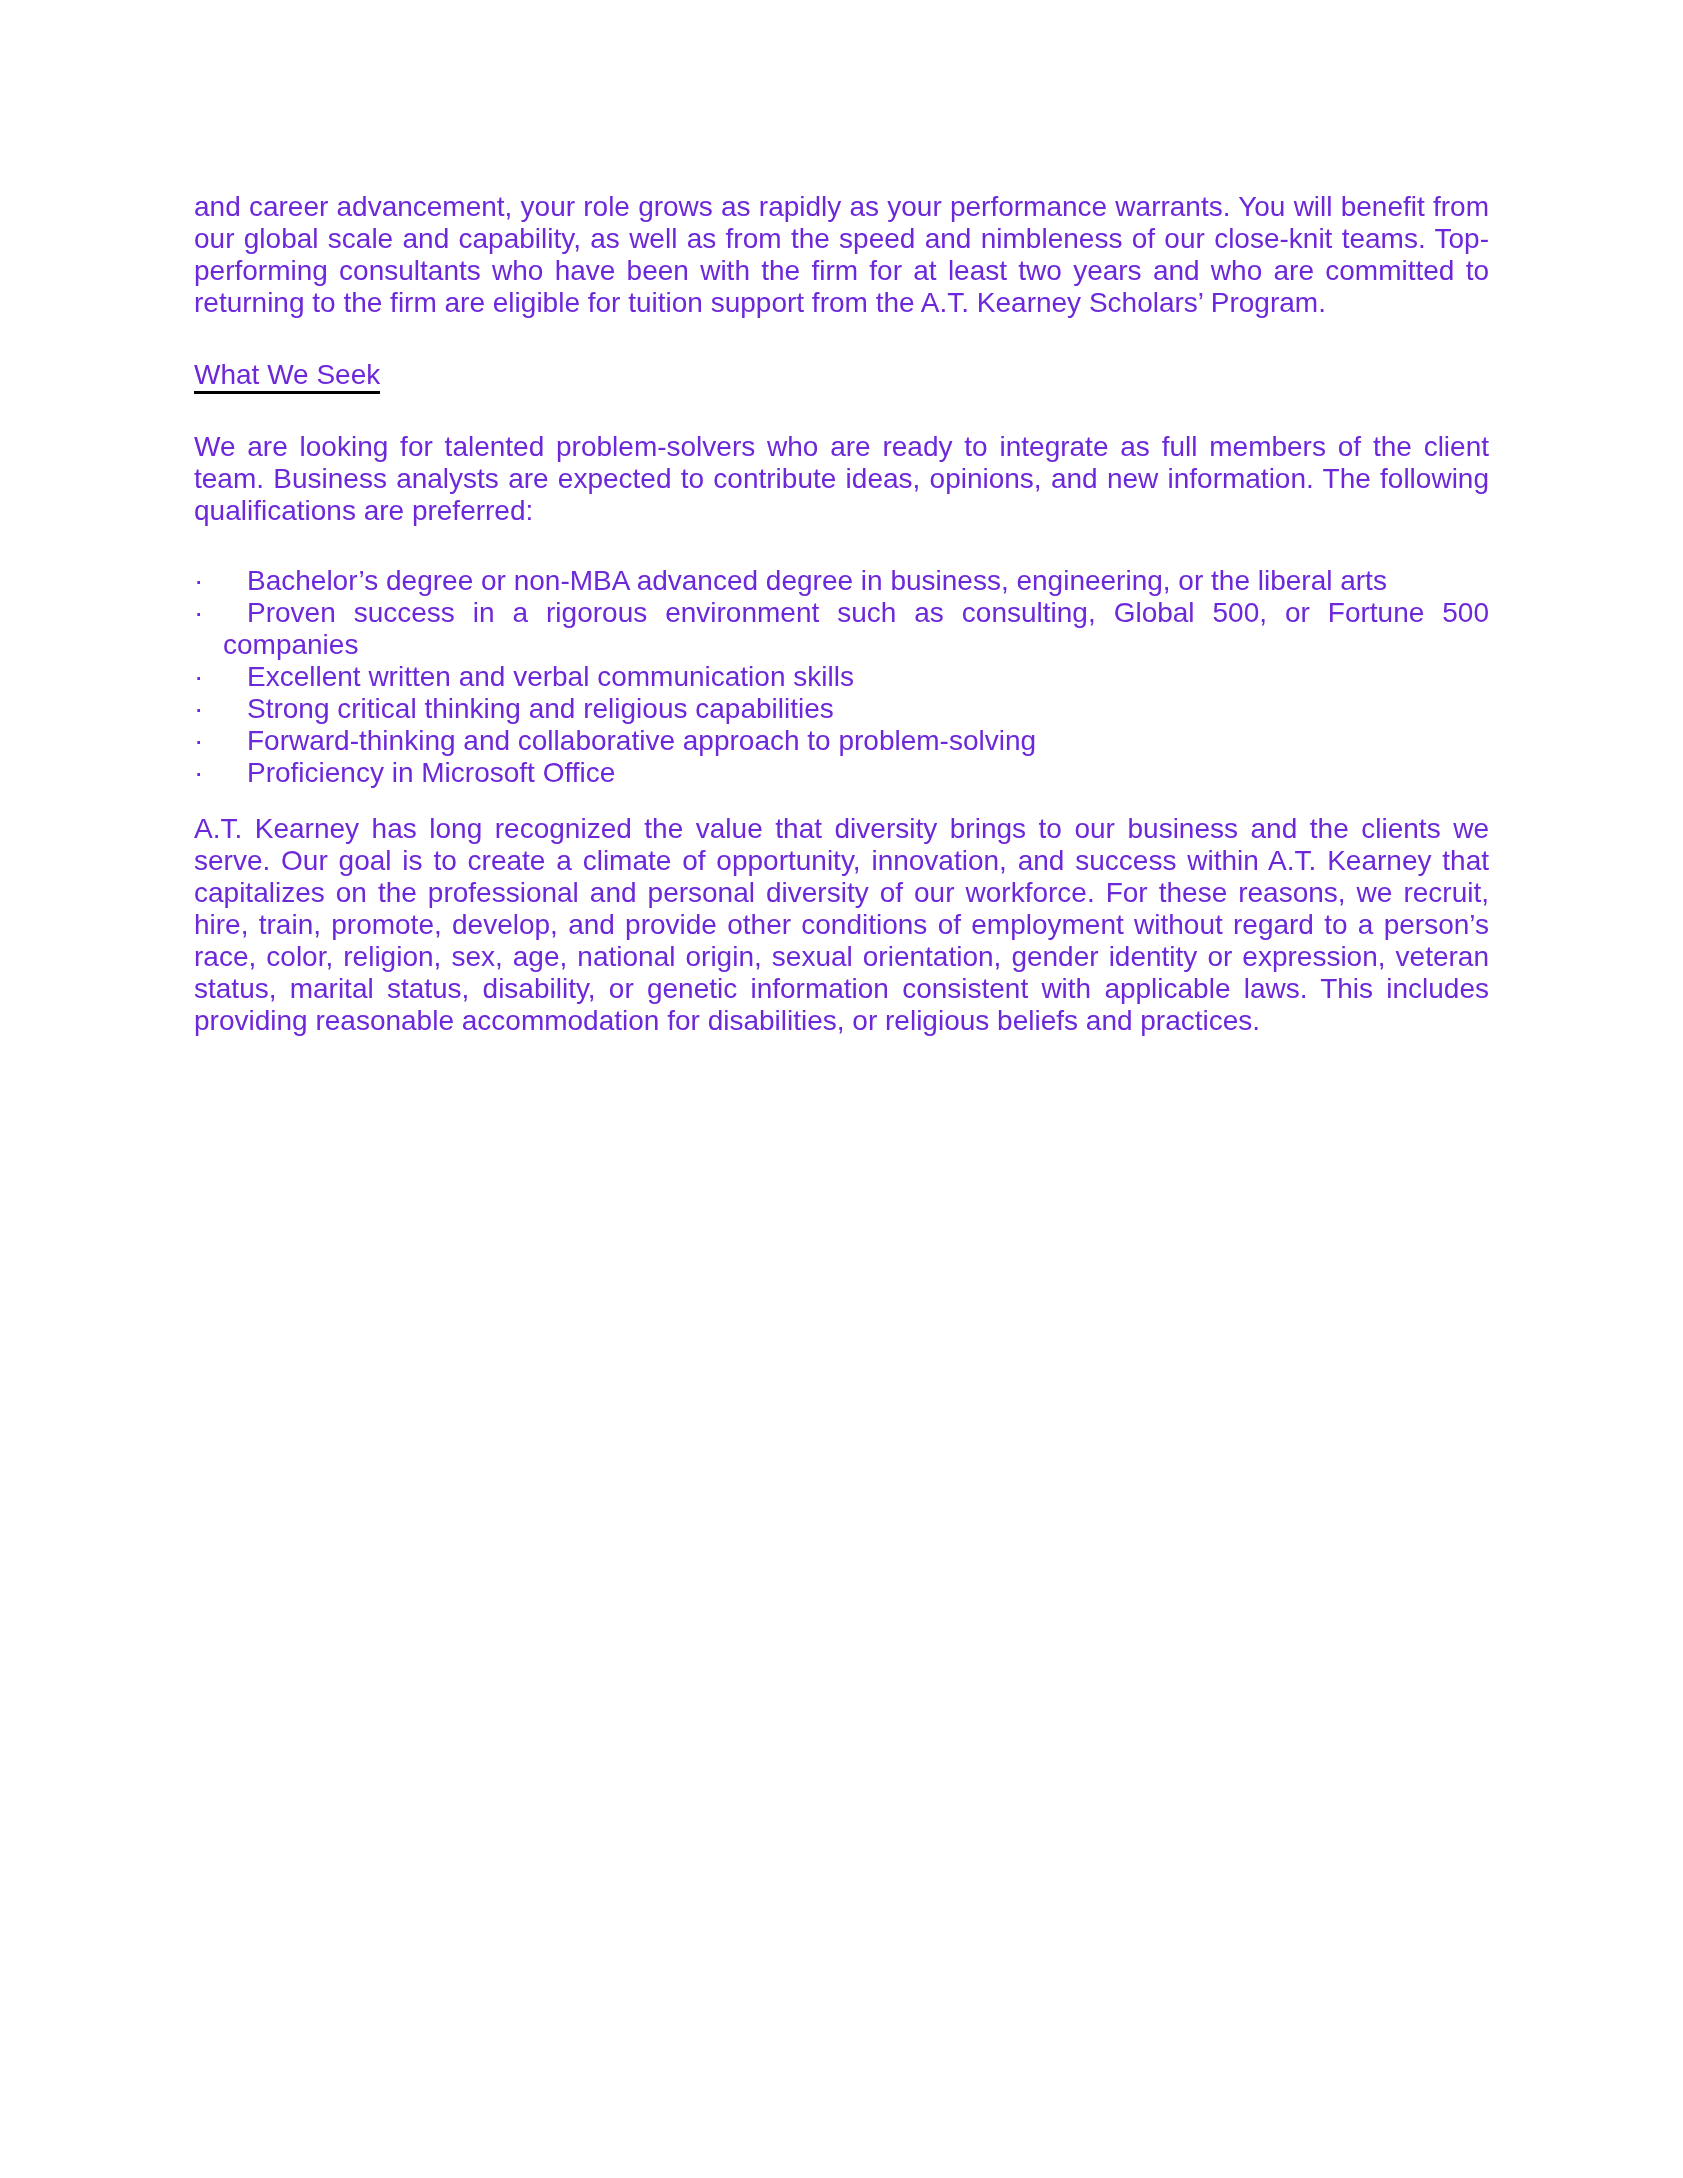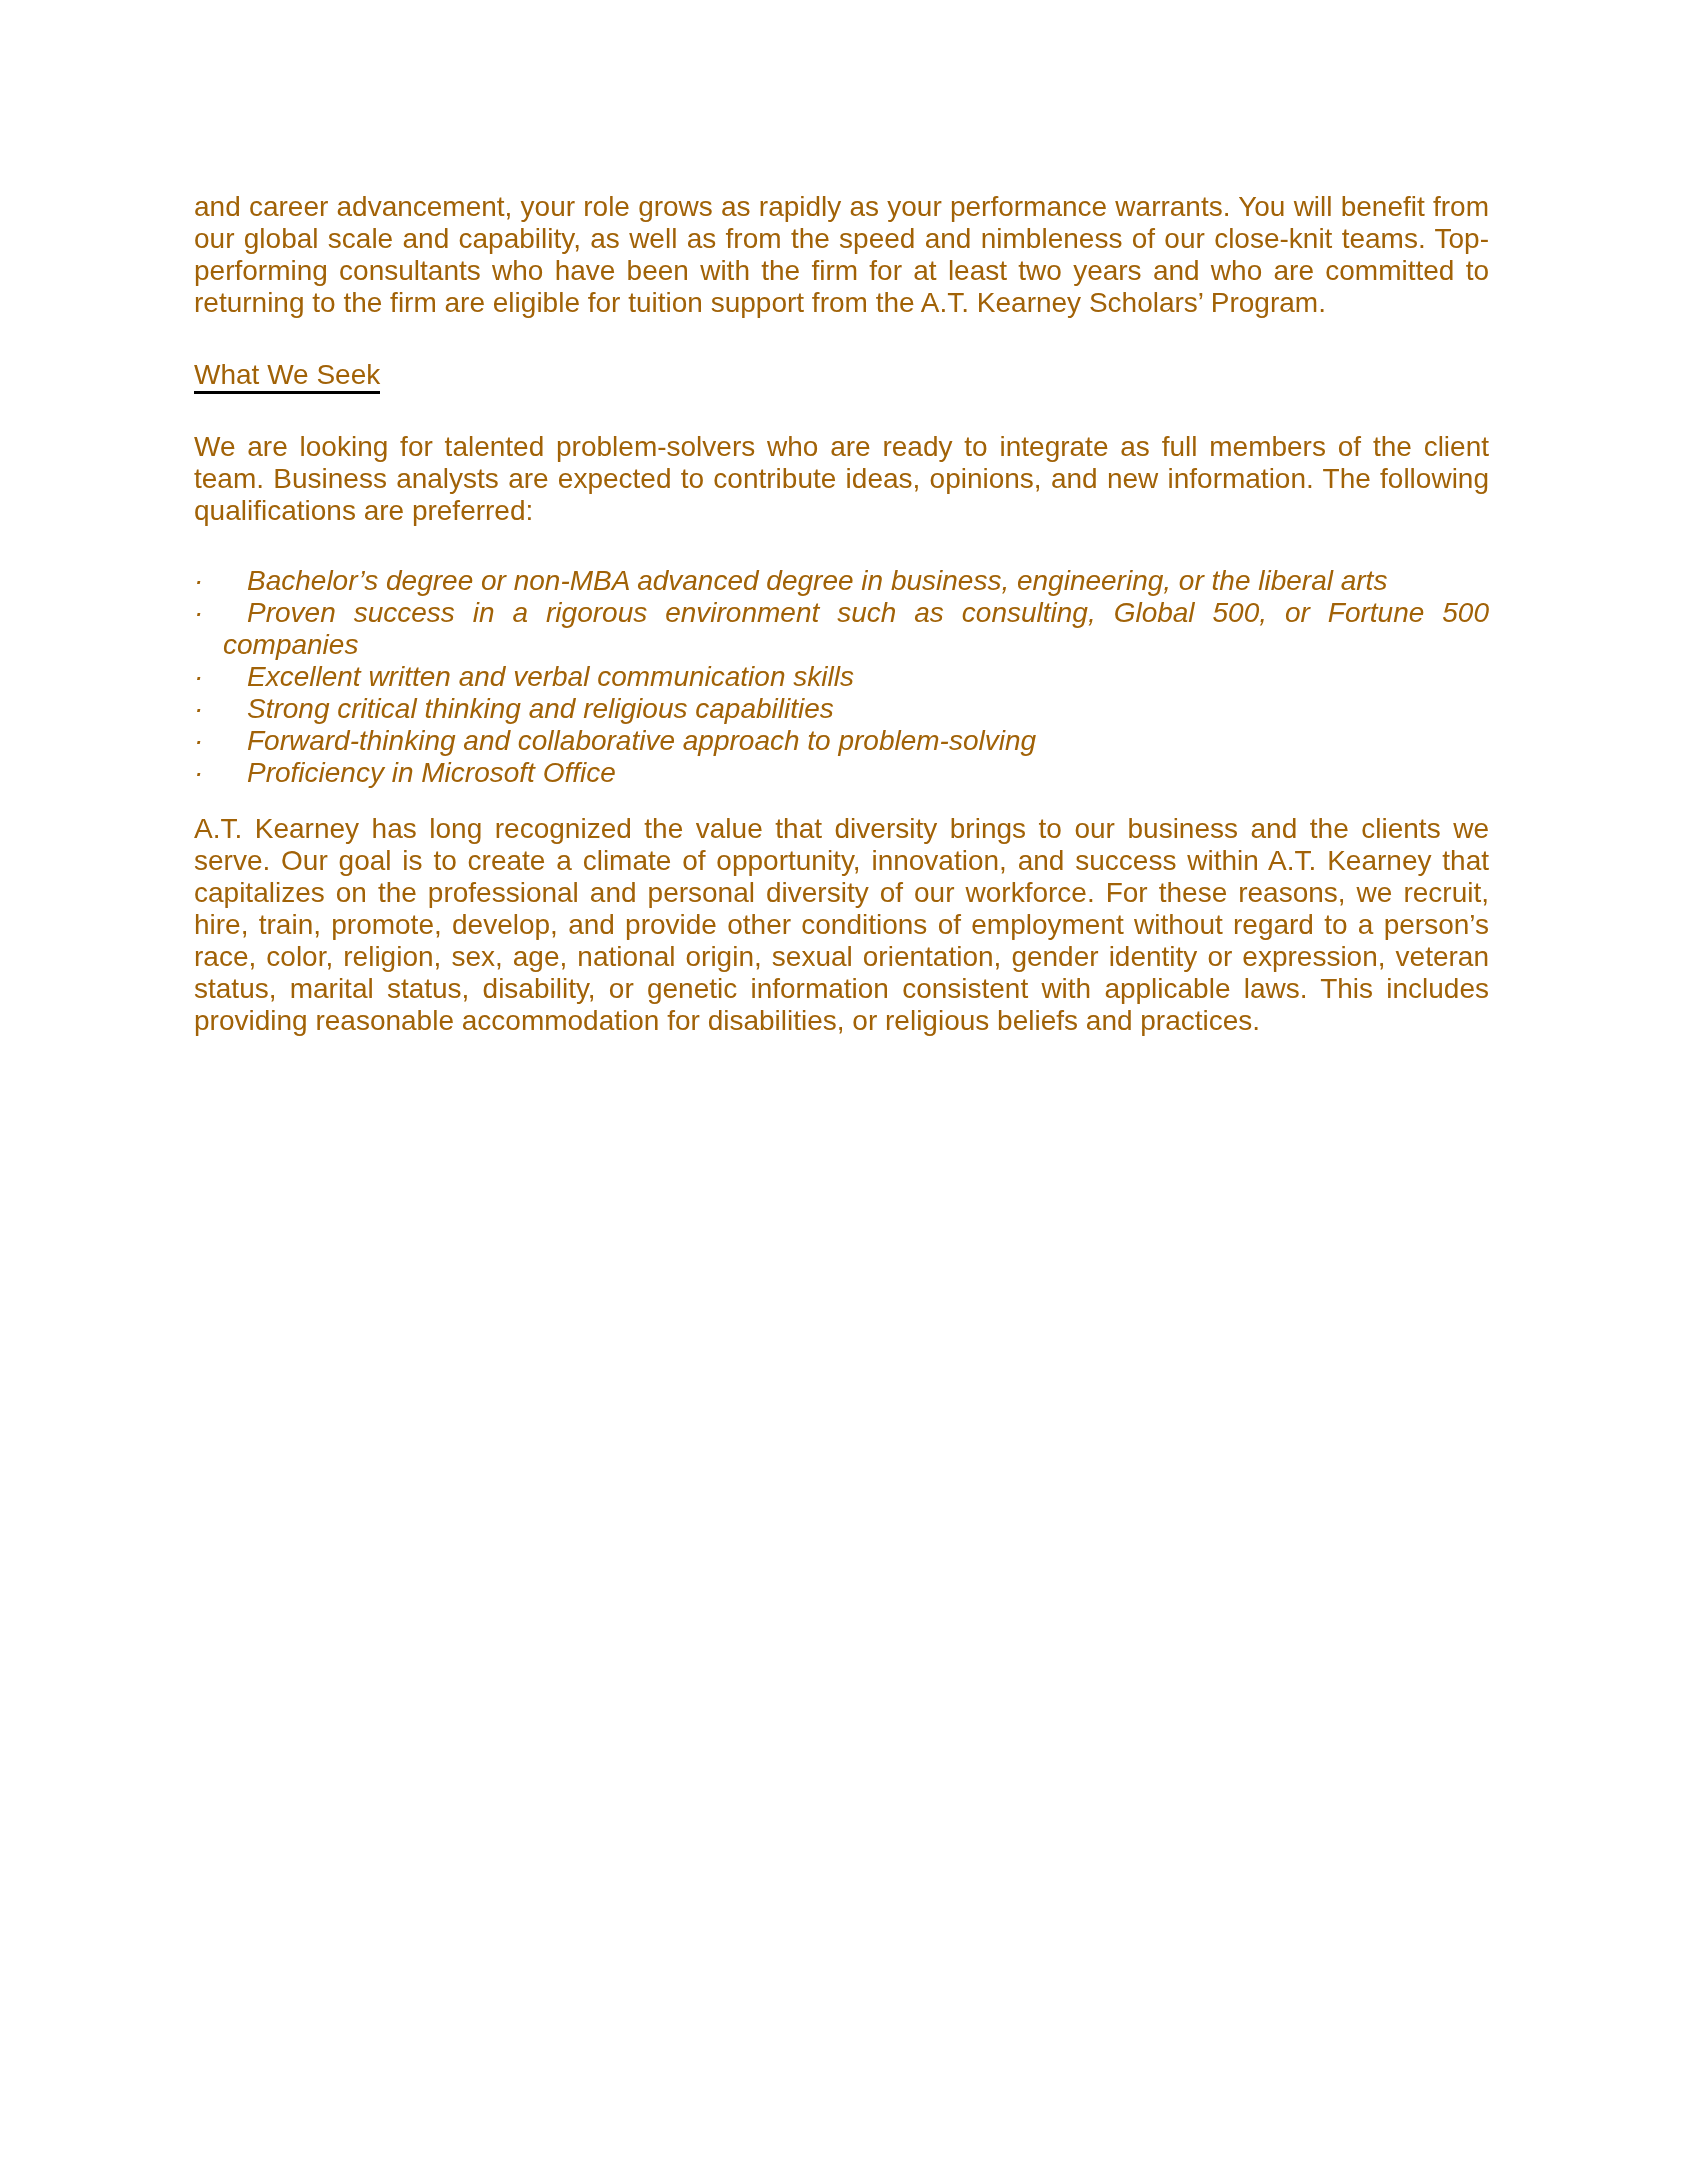--- a/index.html
+++ b/index.html
@@ -15,21 +15,21 @@
     overflow: hidden;
   }
   .content {
     position: absolute;
     left: 194px;
     top: 191px;
     width: 1295px;
     font-family: "Liberation Sans", sans-serif;
     font-size: 28px;
     line-height: 32px;
-    color: #a16207;
+    color: #6d28d9;
   }
   .para {
     margin: 0 0 40px 0;
     text-align: justify;
   }
   .para.what-we-seek-para { margin-bottom: 38px; }
   .para.eeo-para { margin-bottom: 8px; }
   .doc-heading {
     margin: 0 0 40px 0;
     font-size: 28px;
@@ -42,21 +42,20 @@
     padding-bottom: 1px;
   }
   .bullet-list {
     list-style: none;
     margin: 0 0 24px 0;
     padding: 0;
   }
   .bullet-item {
     padding-left: 29px;
     text-align: justify;
-    font-style: italic;
   }
   .bullet {
     display: inline-block;
     width: 53px;
     margin-left: -29px;
     text-align: left;
   }
 </style>
 </head>
 <body>

